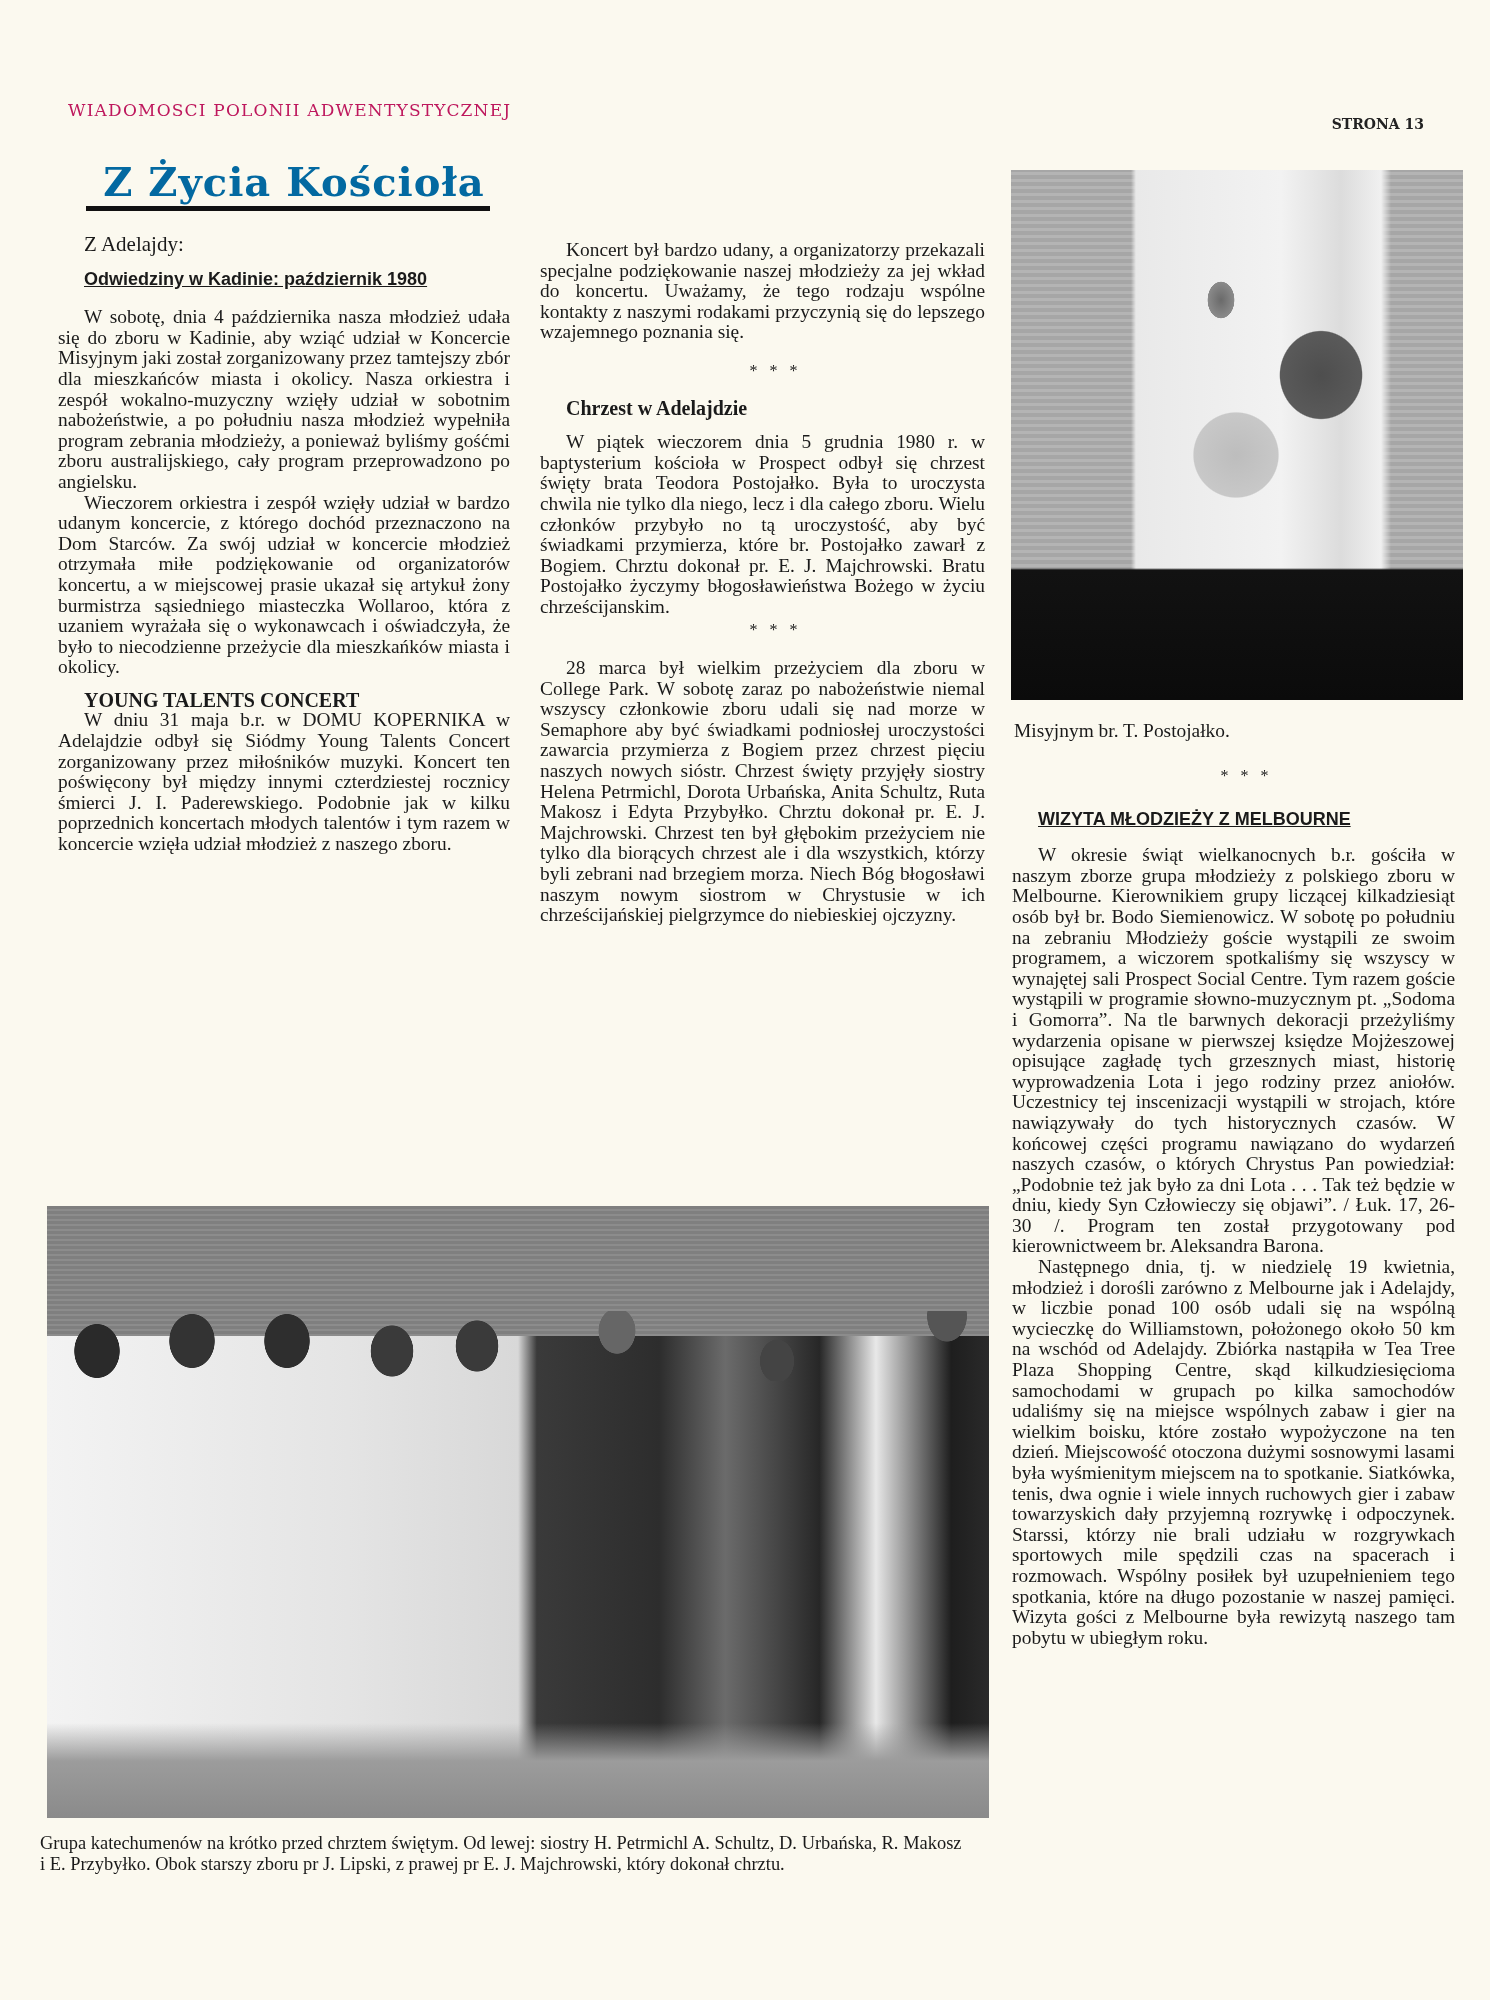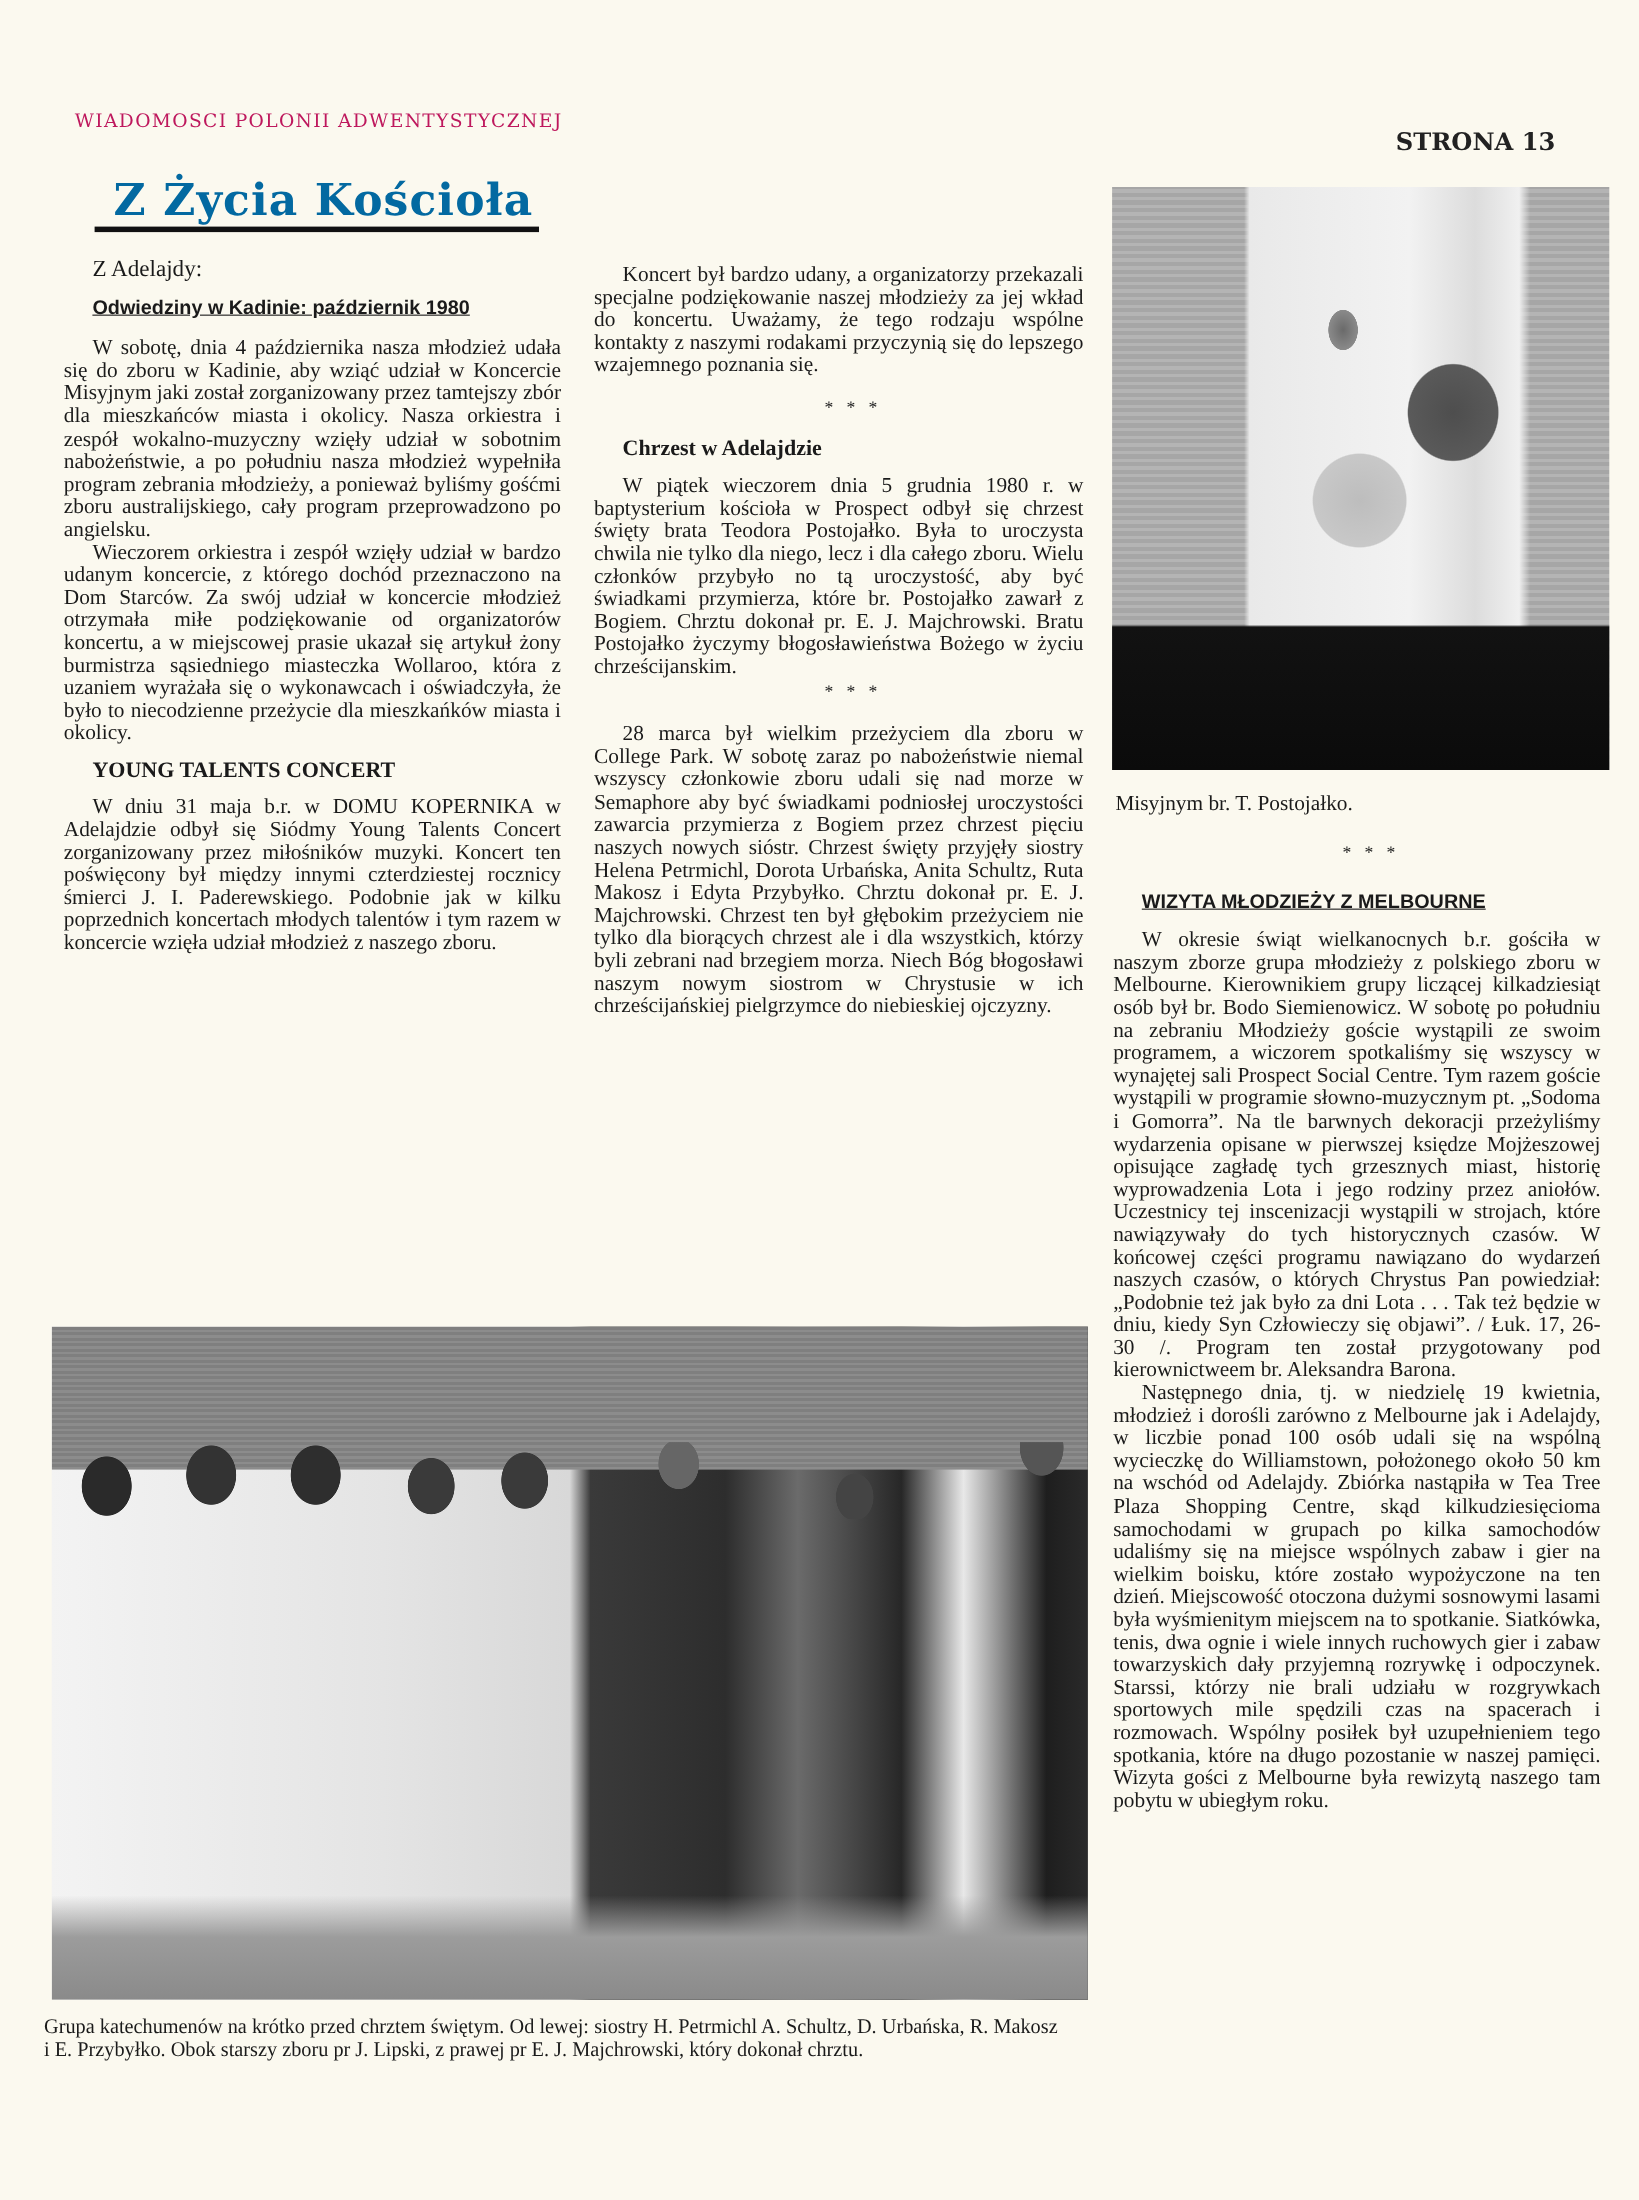--- a/index.html
+++ b/index.html
@@ -8,21 +8,21 @@
       background: #fbf9ef;
       color: #1a1a1a;
       font-family: "Liberation Serif", "DejaVu Serif", serif;
     }
     .abs { position: absolute; }
     .running-head {
       left: 68px; top: 100px; font-size: 17px; letter-spacing: 1.2px;
       font-family: "DejaVu Serif", serif; color: #be185d;
     }
     .page-no {
-      right: 76px; top: 116px; font-size: 22px; font-weight: bold;
+      right: 66px; top: 116px; font-size: 14px; font-weight: bold;
       font-family: "DejaVu Serif", serif; color: #222;
     }
     .main-title {
       left: 84px; top: 158px; width: 420px; text-align: center;
       font-family: "DejaVu Serif", serif; font-weight: bold; font-size: 40px;
       letter-spacing: 1px; color: #0369a1;
     }
     .title-rule {
       left: 86px; top: 206px; width: 404px; height: 5px; background: #111;
     }
@@ -100,21 +100,21 @@
 <div class="abs title-rule"></div>
 
 <div class="col col-left" style="top:234px;">
   <p class="kicker">Z Adelajdy:</p>
   <p class="sans-head" style="margin-top:14px;">Odwiedziny w Kadinie: październik 1980</p>
   <div style="margin-top:18px;">
     <p>W sobotę, dnia 4 października nasza młodzież udała się do zboru w Kadinie, aby wziąć udział w Koncercie Misyjnym jaki został zorganizowany przez tamtejszy zbór dla mieszkańców miasta i okolicy. Nasza orkiestra i zespół wokalno-muzyczny wzięły udział w sobotnim nabożeństwie, a po południu nasza młodzież wypełniła program zebrania młodzieży, a ponieważ byliśmy gośćmi zboru australijskiego, cały program przeprowadzono po angielsku.</p>
     <p>Wieczorem orkiestra i zespół wzięły udział w bardzo udanym koncercie, z którego dochód przeznaczono na Dom Starców. Za swój udział w koncercie młodzież otrzymała miłe podziękowanie od organizatorów koncertu, a w miejscowej prasie ukazał się artykuł żony burmistrza sąsiedniego miasteczka Wollaroo, która z uzaniem wyrażała się o wykonawcach i oświadczyła, że było to niecodzienne przeżycie dla mieszkańków miasta i okolicy.</p>
   </div>
   <p class="serif-head" style="margin-top:12px;">YOUNG TALENTS CONCERT</p>
-  <div style="margin-top:14px;">
+  <div style="">
     <p>W dniu 31 maja b.r. w DOMU KOPERNIKA w Adelajdzie odbył się Siódmy Young Talents Concert zorganizowany przez miłośników muzyki. Koncert ten poświęcony był między innymi czterdziestej rocznicy śmierci J. I. Paderewskiego. Podobnie jak w kilku poprzednich koncertach młodych talentów i tym razem w koncercie wzięła udział młodzież z naszego zboru.</p>
   </div>
 </div>
 
 <div class="col col-mid" style="top:240px;">
   <div>
     <p>Koncert był bardzo udany, a organizatorzy przekazali specjalne podziękowanie naszej młodzieży za jej wkład do koncertu. Uważamy, że tego rodzaju wspólne kontakty z naszymi rodakami przyczynią się do lepszego wzajemnego poznania się.</p>
   </div>
   <p class="stars" style="margin-top:18px;">* * *</p>
   <p class="serif-head" style="margin-top:16px;">Chrzest w Adelajdzie</p>

